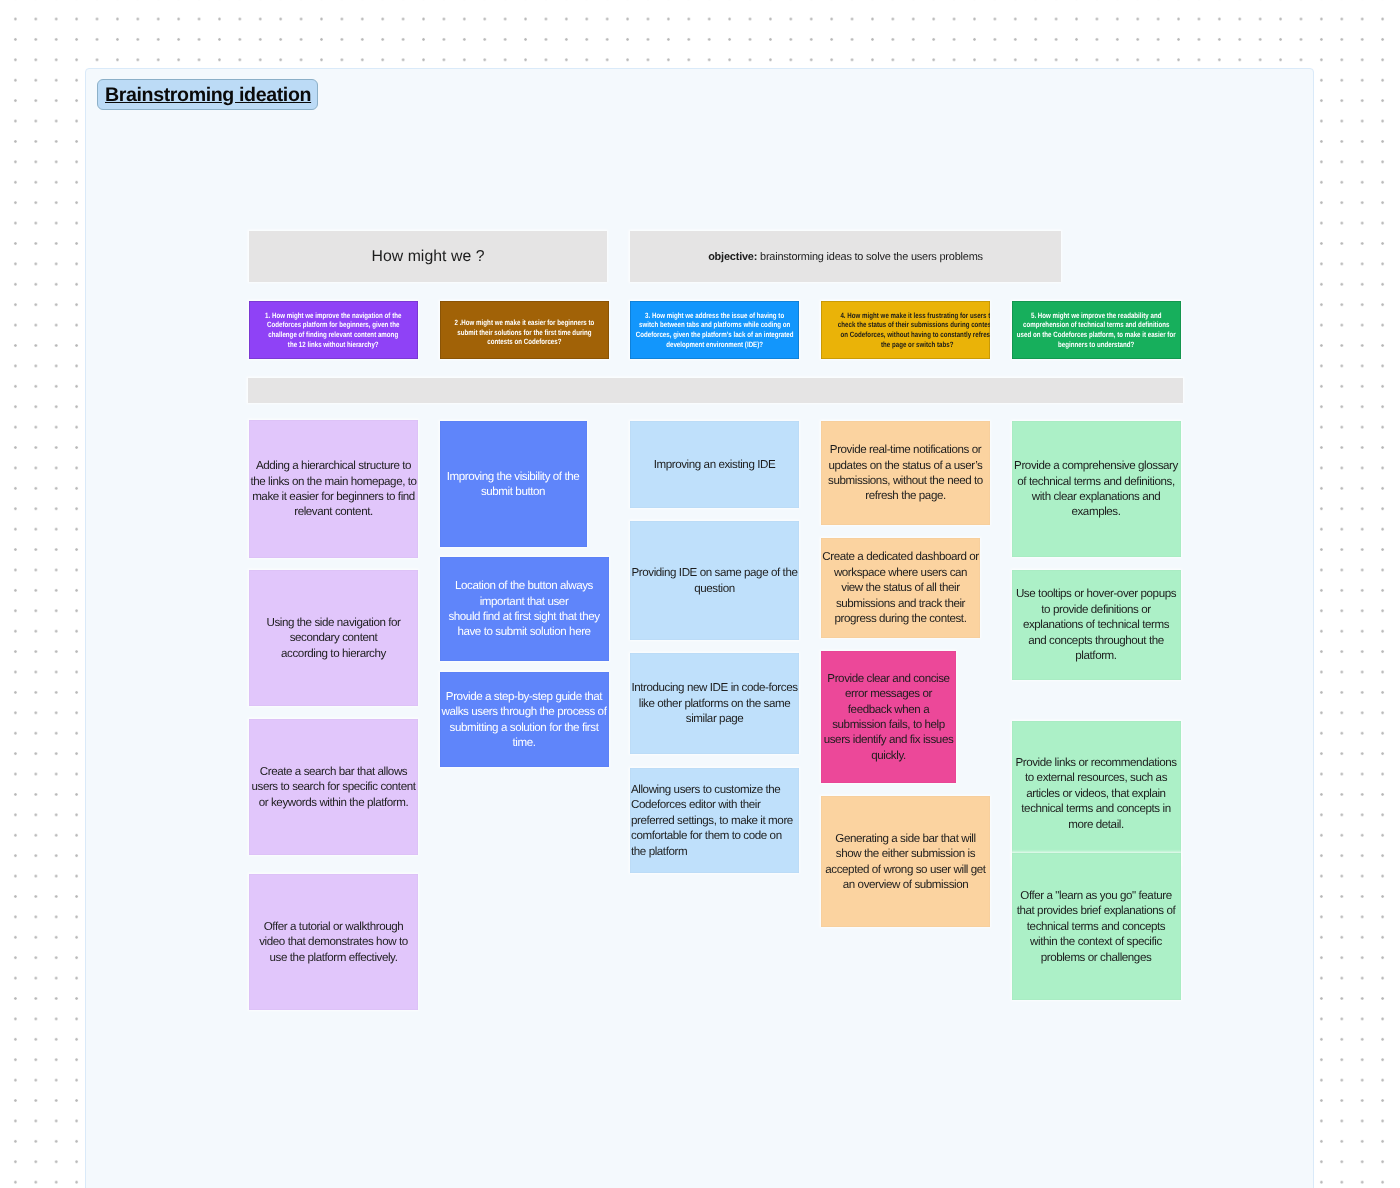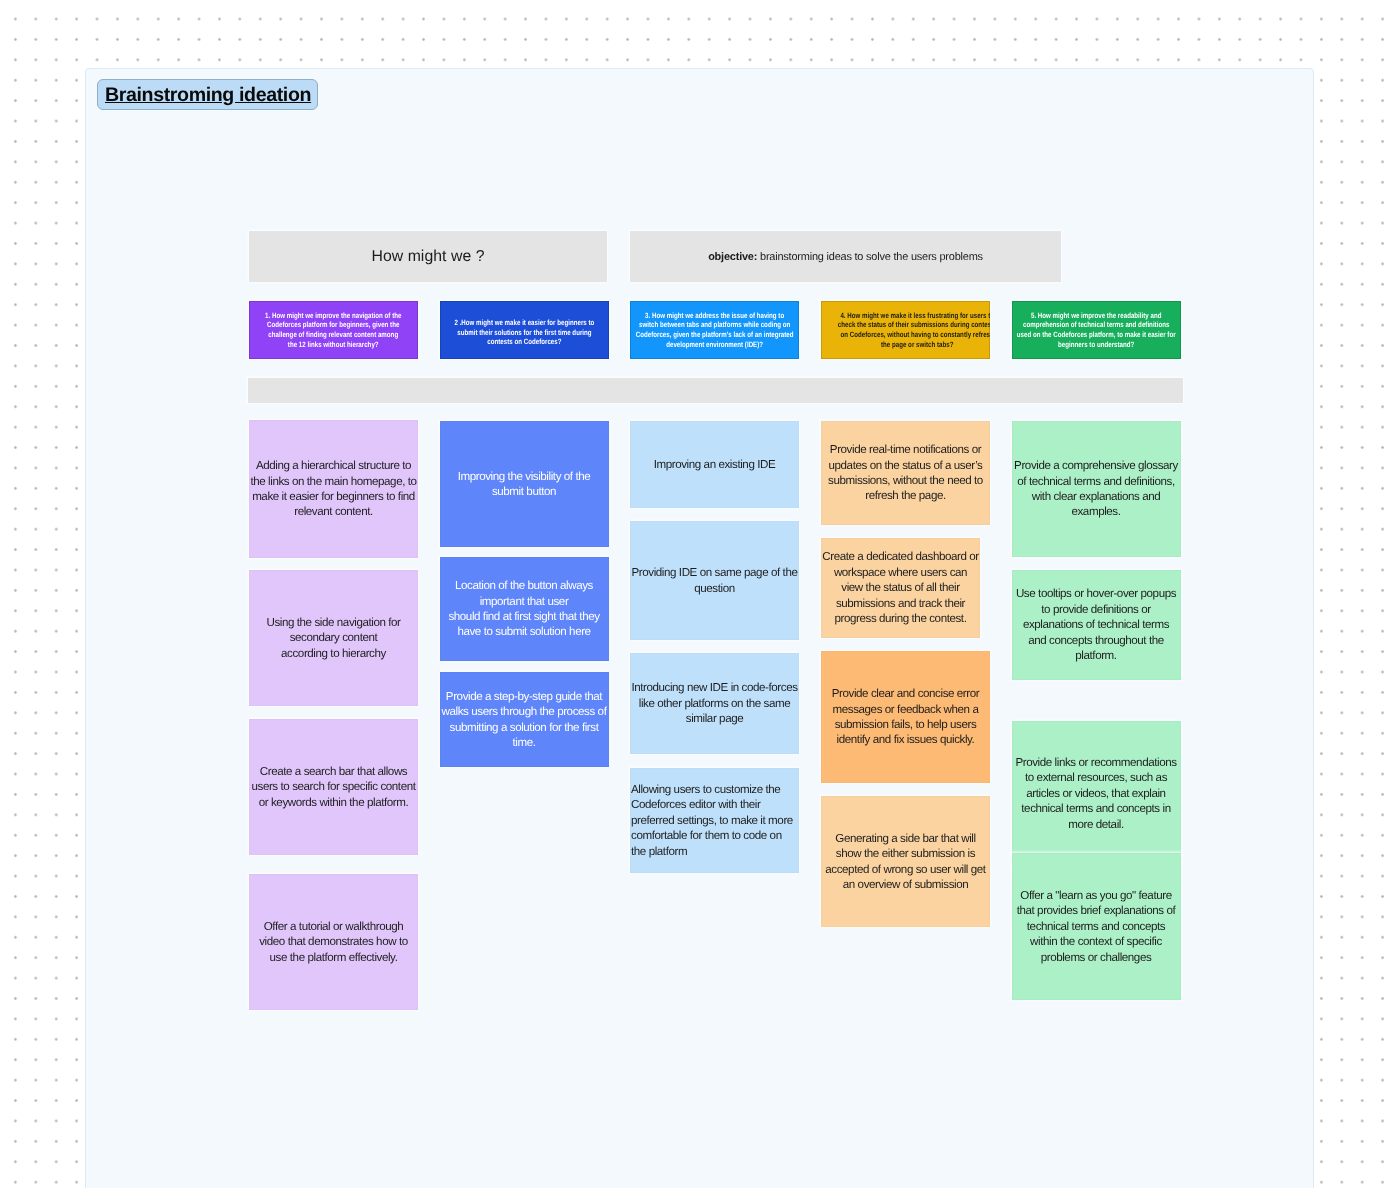--- a/index.html
+++ b/index.html
@@ -64,47 +64,47 @@
 
   <div class="grayhdr t1" style="left:249px;top:231px;width:358px;height:51px">How might we ?</div>
   <div class="grayhdr t2" style="left:630px;top:231px;width:431px;height:51px">
     <b>objective:</b>
       <span>&nbsp;brainstorming ideas to solve the users problems</span>
   </div>
 
     <div class="hdrcard" style="left: 249px; top: 301px; width: 169px; height: 58px; background-color: rgb(143, 66, 246); color: rgb(255, 255, 255);">
       <span class="hdrcard-text">1.  How might we improve the navigation of the<br>Codeforces platform for beginners, given the<br>challenge of finding relevant content among<br>the 12 links without hierarchy?</span>
     </div>
-    <div class="hdrcard" style="left: 439.5px; top: 301px; width: 169px; height: 58px; background-color: #1d4ed8; color: rgb(255, 255, 255);">
+    <div class="hdrcard" style="left: 439.5px; top: 301px; width: 169px; height: 58px; background-color: #a16207; color: rgb(255, 255, 255);">
       <span class="hdrcard-text" style="margin-top:5px">2 .How might we make it easier for beginners to<br>submit their solutions for the first time during<br>contests on Codeforces?</span>
     </div>
     <div class="hdrcard" style="left: 630px; top: 301px; width: 169px; height: 58px; background-color: rgb(18, 150, 252); color: rgb(255, 255, 255);">
       <span class="hdrcard-text">3. How might we address the issue of having to<br>switch between tabs and platforms while coding on<br>Codeforces, given the platform's lack of an integrated<br>development environment (IDE)?</span>
     </div>
     <div class="hdrcard" style="left: 821px; top: 301px; width: 169px; height: 58px; background-color: #eab308; color: rgb(27, 27, 27); padding-left: 24px;">
       <span class="hdrcard-text">4. How might we make it less frustrating for users to<br>check the status of their submissions during contests<br>on Codeforces, without having to constantly refresh<br>the page or switch tabs?</span>
     </div>
     <div class="hdrcard" style="left: 1011.5px; top: 301px; width: 169px; height: 58px; background-color: rgb(23, 175, 92); color: rgb(255, 255, 255);">
       <span class="hdrcard-text">5. How might we improve the readability and<br>comprehension of technical terms and definitions<br>used on the Codeforces platform, to make it easier for<br>beginners to understand?</span>
     </div>
 
   <div class="graybar"></div>
 
     <div class="note" style="left: 249px; top: 420px; width: 169px; height: 138px; background-color: rgb(225, 198, 251); color: rgb(29, 29, 29);">Adding a hierarchical structure to the links on the main homepage, to make it easier for beginners to find relevant content.</div>
     <div class="note" style="left: 249px; top: 570px; width: 169px; height: 136px; background-color: rgb(225, 198, 251); color: rgb(29, 29, 29);">Using the side navigation for<br>secondary content<br>according to hierarchy</div>
     <div class="note" style="left: 249px; top: 719px; width: 169px; height: 136px; background-color: rgb(225, 198, 251); color: rgb(29, 29, 29);">Create a search bar that allows users to search for specific content or keywords within the platform.</div>
     <div class="note" style="left: 249px; top: 874px; width: 169px; height: 136px; background-color: rgb(225, 198, 251); color: rgb(29, 29, 29);">Offer a tutorial or walkthrough video that demonstrates how to use the platform effectively.</div>
-    <div class="note" style="left: 439.5px; top: 421px; width: 169px; height: 126px; background-color: rgb(95, 133, 250); color: rgb(255, 255, 255);">Improving the visibility of the submit button</div>
+    <div class="note" style="left: 439.5px; top: 421px; width: 147px; height: 126px; background-color: rgb(95, 133, 250); color: rgb(255, 255, 255);">Improving the visibility of the submit button</div>
     <div class="note" style="left: 439.5px; top: 557px; width: 169px; height: 104px; background-color: rgb(95, 133, 250); color: rgb(255, 255, 255);">Location of the button always important that user<br>should find at first sight that they have to submit solution here</div>
     <div class="note" style="left: 439.5px; top: 672px; width: 169px; height: 95px; background-color: rgb(95, 133, 250); color: rgb(255, 255, 255); text-align: center;">Provide a step-by-step guide that walks users through the process of submitting a solution for the first time.</div>
     <div class="note" style="left: 630px; top: 421px; width: 169px; height: 87px; background-color: rgb(191, 224, 251); color: rgb(29, 29, 29);">Improving an existing IDE</div>
     <div class="note" style="left: 630px; top: 521px; width: 169px; height: 119px; background-color: rgb(191, 224, 251); color: rgb(29, 29, 29);">Providing IDE on same page of the question</div>
     <div class="note" style="left: 630px; top: 653px; width: 169px; height: 101px; background-color: rgb(191, 224, 251); color: rgb(29, 29, 29);">Introducing new IDE in code-forces like other platforms on the same similar page</div>
     <div class="note left" style="left: 630px; top: 768px; width: 169px; height: 105px; background-color: rgb(191, 224, 251); color: rgb(29, 29, 29);">Allowing users to customize the Codeforces editor with their preferred settings, to make it more comfortable for them to code on the platform</div>
     <div class="note" style="left: 821px; top: 421px; width: 169px; height: 104px; background-color: rgb(251, 211, 160); color: rgb(29, 29, 29);">Provide real-time notifications or updates on the status of a user’s submissions, without the need to refresh the page.</div>
     <div class="note" style="left: 821px; top: 538px; width: 159px; height: 100px; background-color: rgb(251, 211, 160); color: rgb(29, 29, 29);">Create a dedicated dashboard or workspace where users can view the status of all their submissions and track their progress during the contest.</div>
-    <div class="note" style="left: 821px; top: 651px; width: 169px; height: 132px; background-color: #fdba74; color: rgb(29, 29, 29);">Provide clear and concise error messages or feedback when a submission fails, to help users identify and fix issues quickly.</div>
+    <div class="note" style="left: 821px; top: 651px; width: 135px; height: 132px; background-color: #ec4899; color: rgb(29, 29, 29);">Provide clear and concise error messages or feedback when a submission fails, to help users identify and fix issues quickly.</div>
     <div class="note" style="left: 821px; top: 796px; width: 169px; height: 131px; background-color: rgb(251, 211, 160); color: rgb(29, 29, 29);">Generating a side bar that will show the either submission is accepted of wrong so user will get an overview of submission</div>
     <div class="note" style="left: 1011.5px; top: 421px; width: 169px; height: 136px; background-color: rgb(172, 240, 199); color: rgb(29, 29, 29);">Provide a comprehensive glossary of technical terms and definitions, with clear explanations and examples.</div>
     <div class="note" style="left: 1011.5px; top: 570px; width: 169px; height: 110px; background-color: rgb(172, 240, 199); color: rgb(29, 29, 29);">Use tooltips or hover-over popups to provide definitions or explanations of technical terms and concepts throughout the platform.</div>
     <div class="note" style="left: 1011.5px; top: 693px; width: 169px; height: 145px; background-color: rgb(172, 240, 199); color: rgb(29, 29, 29); margin-top: 28px;">Provide links or recommendations to external resources, such as articles or videos, that explain technical terms and concepts in more detail.</div>
     <div class="note" style="left: 1011.5px; top: 853px; width: 169px; height: 147px; background-color: rgb(172, 240, 199); color: rgb(29, 29, 29);">Offer a "learn as you go" feature that provides brief explanations of technical terms and concepts within the context of specific problems or challenges</div>
 </div>
 
 </body></html>

